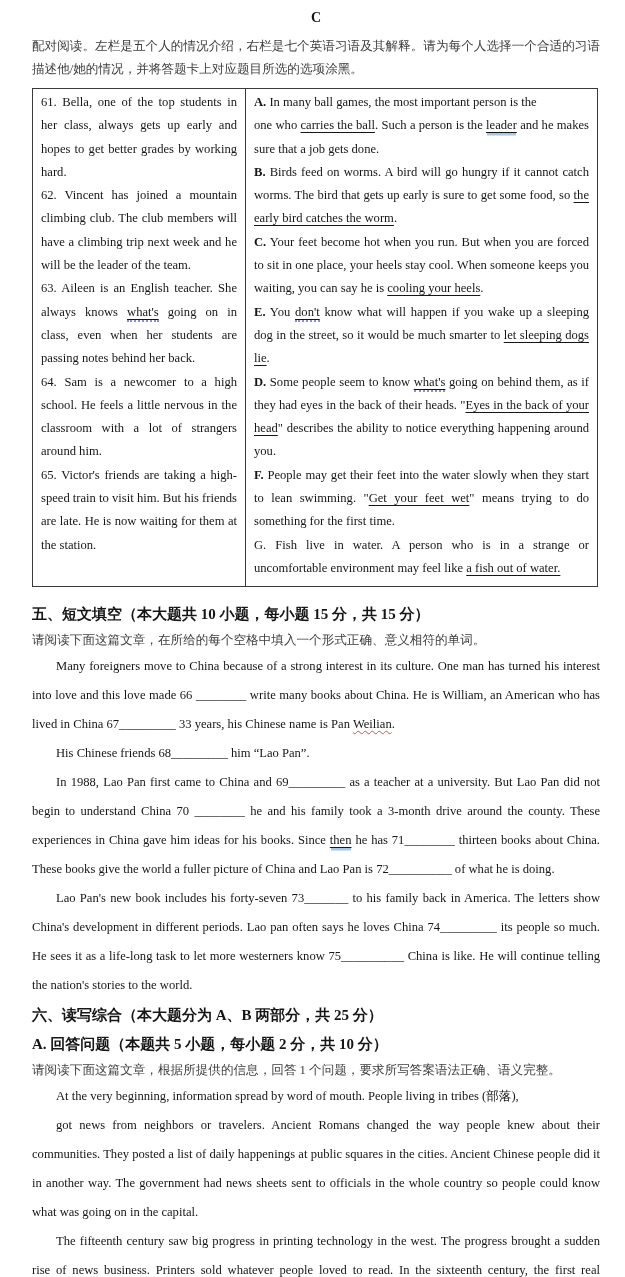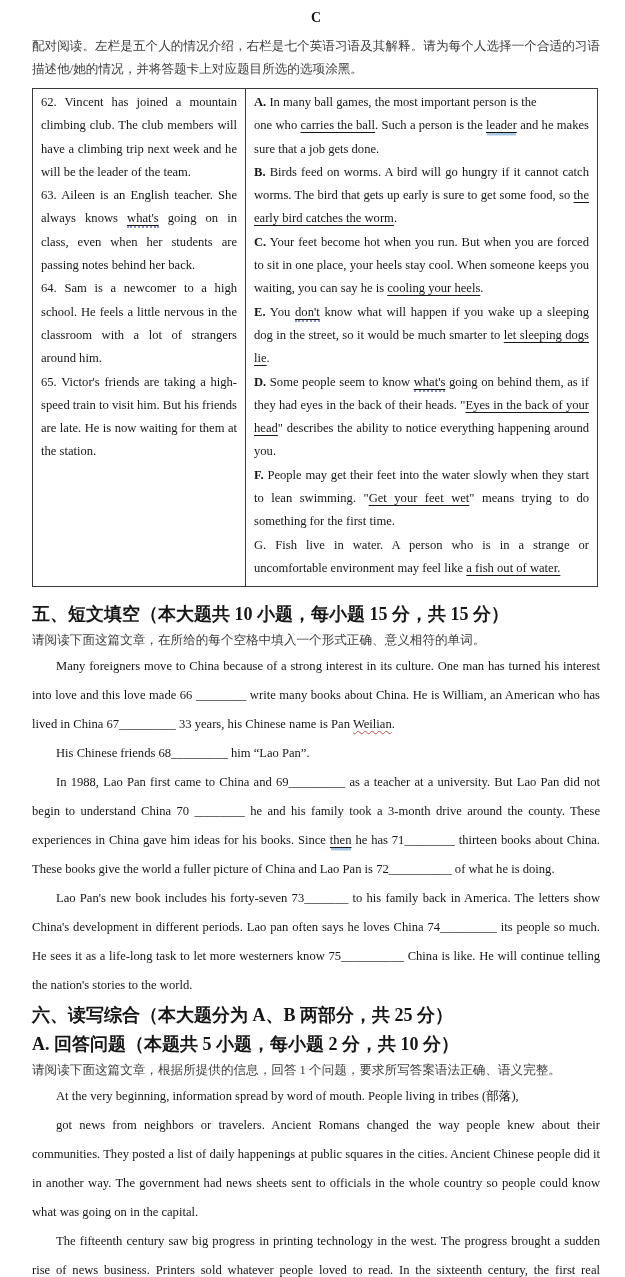--- a/index.html
+++ b/index.html
@@ -13,21 +13,21 @@
 
   .title { text-align:center; font-weight:bold; font-size:14px; line-height:20px; margin-bottom:7px; }
 
   .intro { text-align:justify; line-height:23px; color:#3d3d3d; margin-bottom:7px; }
 
   .mtable { display:flex; width:564px; border:1px solid #3a3a3a; margin-bottom:14px; }
   .mcol-left  { width:196px; padding:2px 8px 6px 8px; }
   .mcol-right { flex:1; padding:2px 8px 6px 8px; border-left:1px solid #3a3a3a; }
   .item { text-align:justify; line-height:23.3px; }
 
-  .sec-heading { font-weight:bold; font-size:18px; line-height:27px; margin-top:2px; }
+  .sec-heading { font-weight:bold; font-size:15px; line-height:27px; margin-top:2px; }
   .instruction { color:#3d3d3d; line-height:24px; }
 
   .paras .para { text-align:justify; line-height:29px; text-indent:24px; }
 
   
   .u  { text-decoration:underline; text-underline-offset:3px; }
   .ub { text-decoration:underline; text-underline-offset:3px; box-shadow:0 4.5px 0 -1px #a7c6e8; }
   .d  { text-decoration:underline; text-underline-offset:3px; border-bottom:2px dotted #8c8cd0; padding-bottom:1px; }
   .dd { border-bottom:2px dotted #8c8cd0; padding-bottom:1px; }
   .w  { text-decoration:underline wavy #d05050; text-decoration-thickness:1px; text-underline-offset:2px; }
@@ -36,20 +36,21 @@
 <body>
 
 <div class="page">
 
   <div class="title">C</div>
 
   <div class="intro">配对阅读。左栏是五个人的情况介绍，右栏是七个英语习语及其解释。请为每个人选择一个合适的习语描述他/她的情况，并将答题卡上对应题目所选的选项涂黑。</div>
 
   <div class="mtable">
     <div class="mcol-left">
+        <div class="item">61. Bella, one of the top students in her class, always gets up early and hopes to get better grades by working hard.</div>
         <div class="item">62. Vincent has joined a mountain climbing club. The club members will have a climbing trip next week and he will be the leader of the team.</div>
         <div class="item">63. Aileen is an English teacher. She always knows <span class="d">what's</span> going on in class, even when her students are passing notes behind her back.</div>
         <div class="item">64. Sam is a newcomer to a high school. He feels a little nervous in the classroom with a lot of strangers around him.</div>
         <div class="item">65. Victor's friends are taking a high-speed train to visit him. But his friends are late. He is now waiting for them at the station.</div>
       </div>
     <div class="mcol-right">
         <div class="item"><b>A.</b> In many ball games, the most important person is the</div>
         <div class="item">one who <span class="u">carries the ball</span>. Such a person is the <span class="ub">leader</span> and he makes sure that a job gets done.</div>
         <div class="item"><b>B.</b> Birds feed on worms. A bird will go hungry if it cannot catch worms. The bird that gets up early is sure to get some food, so <span class="u">the early bird catches the worm</span>.</div>
         <div class="item"><b>C.</b> Your feet become hot when you run. But when you are forced to sit in one place, your heels stay cool. When someone keeps you waiting, you can say he is <span class="u">cooling your heels</span>.</div>

